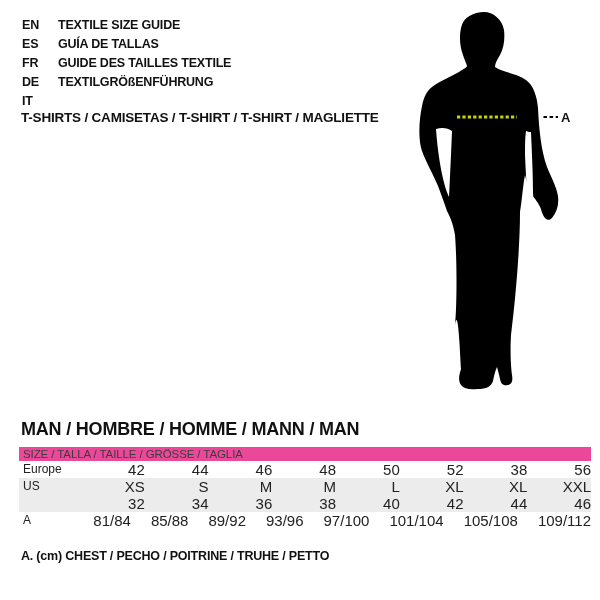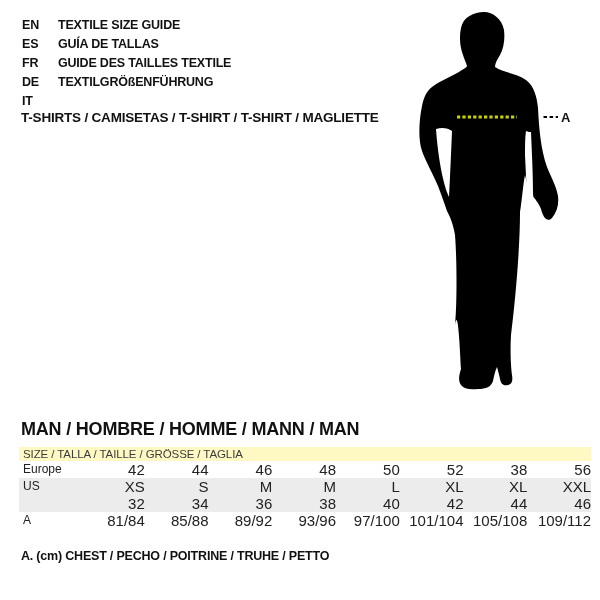--- a/index.html
+++ b/index.html
@@ -21,23 +21,23 @@
     line-height:19px;letter-spacing:-0.2px;white-space:nowrap;}
 
   
   .figure-svg{position:absolute;left:400px;top:5px;}
 
   
   .section-title{position:absolute;left:21px;top:419px;font-weight:700;font-size:18px;letter-spacing:-0.2px;}
 
   
   .size-table{position:absolute;left:19px;top:447px;width:572px;}
-  .t-header{background:#fef9c3;color:#3c3c3c;height:14px;line-height:14px;
+  .t-header{background:#ec4899;color:#3c3c3c;height:14px;line-height:14px;
     padding-left:4px;font-size:11.5px;letter-spacing:-0.1px;}
-  .t-row{display:flex;height:17px;line-height:17px;}
+  .t-row{display:flex;height:17px;line-height:17px;gap:20px;}
   .t-row.gray{background:#ececec;}
   .t-label{width:58px;padding-left:4px;font-size:12px;color:#222;}
   .t-cell{flex:1;text-align:right;font-size:15px;color:#222;}
 
   
   .footnote{position:absolute;left:21px;top:549px;font-weight:700;font-size:12.5px;letter-spacing:-0.2px;}
 </style>
 </head>
 <body>
 

